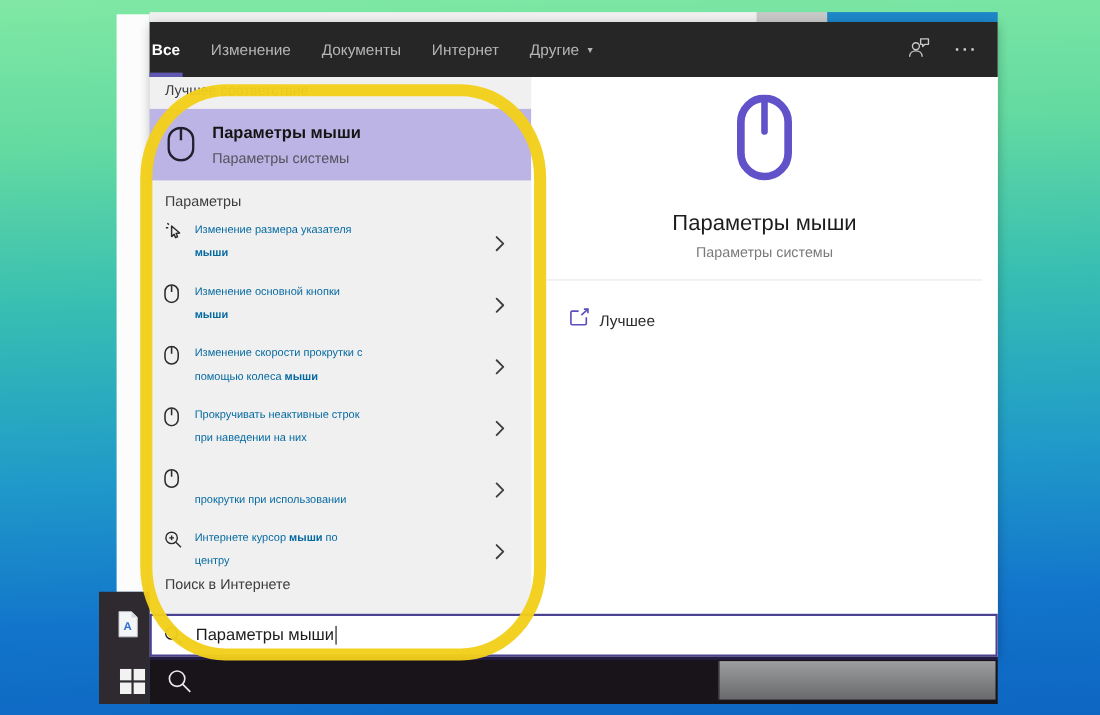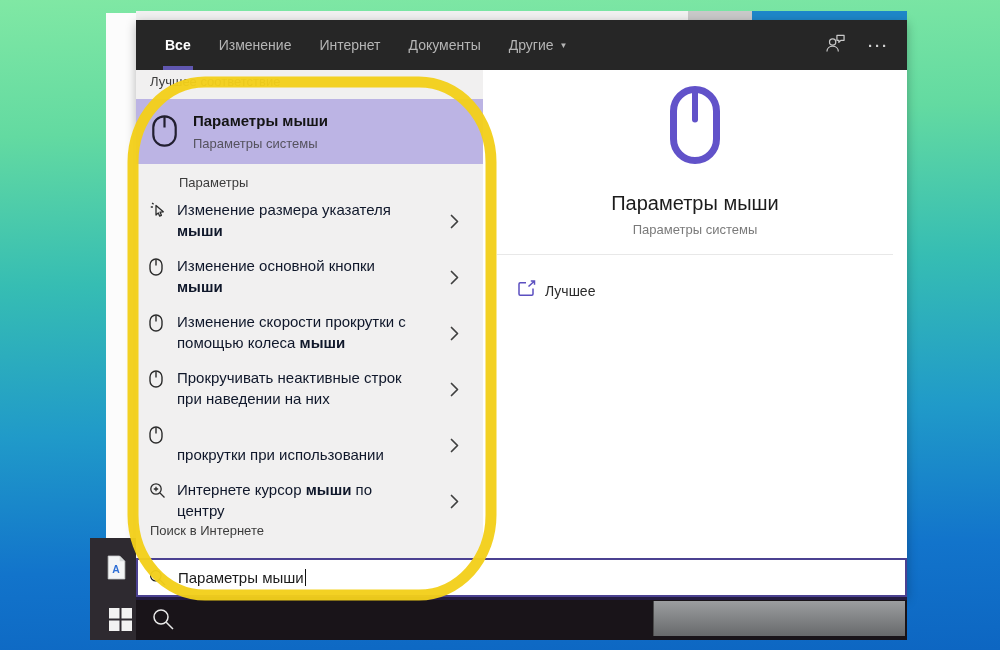--- a/index.html
+++ b/index.html
@@ -11,45 +11,45 @@
 
   
   .back-strip-left { position:absolute; left:106px; top:13px; width:30px; height:525px; background:#fcfcfc; }
   .top-strip-white { position:absolute; left:136px; top:11px; width:552px; height:9px; background:#f1f1f1; }
   .top-strip-gray  { position:absolute; left:688px; top:11px; width:64px; height:9px; background:#c9c9c9; }
   .top-strip-blue  { position:absolute; left:752px; top:11px; width:155px; height:9px; background:#1e87c9; }
 
   
   .search-window { position:absolute; left:136px; top:20px; width:771px; height:577px; background:#f1f0f0; box-shadow:0 3px 10px rgba(0,0,0,.28); }
   .sw-header { position:absolute; left:0; top:0; width:100%; height:50px; background:#262626; display:flex; align-items:stretch; }
-  .tabs { display:flex; padding-left:27px; }
+  .tabs { display:flex; }
   .tab { display:flex; align-items:center; gap:6px; margin-right:24px; padding:0 2px; font-size:14px; color:#b5b5b5; border-bottom:4px solid transparent; padding-top:4px; cursor:default; }
   .tab.active { color:#ffffff; font-weight:bold; border-bottom-color:#6057b0; }
   .tab .caret { font-size:8px; color:#b5b5b5; }
   .header-right { position:absolute; right:18px; top:0; height:50px; display:flex; align-items:center; gap:22px; }
   .ellipsis { color:#d2d2d2; font-size:15px; font-weight:bold; letter-spacing:2px; line-height:1; }
 
   .sw-body { position:absolute; left:0; top:50px; width:771px; height:488px; }
   .left-panel { position:absolute; left:0; top:0; width:347px; height:488px; background:#f1f0f0; }
   .right-panel { position:absolute; left:347px; top:0; width:424px; height:488px; background:#ffffff; }
 
   .section-label { position:absolute; left:14px; font-size:13px; color:#3c3c3c; }
   .best-header { top:4px; }
-  .params-header { top:105px;margin-left:29px; }
+  .params-header { top:105px; }
   .web-header { top:453px; }
 
   .best-row { position:absolute; left:0; top:29px; width:347px; height:65px; background:#bcb4e4; cursor:pointer; }
   .best-row .bicon { position:absolute; left:16px; top:16px; }
   .best-title { position:absolute; left:57px; top:13px; font-size:15px; font-weight:bold; color:#141414; }
   .best-sub { position:absolute; left:57px; top:37px; font-size:13px; color:#55525e; }
 
   .items { position:absolute; left:0; top:128px; width:347px; }
   .item { position:relative; height:56px; cursor:pointer; }
   .item .iicon { position:absolute; left:13px; top:4px; }
-  .item .itxt { position:absolute; left:41px; top:1px; width:268px; font-size:15px; line-height:21px; color:#0f172a; }
+  .item .itxt { position:absolute; left:41px; top:1px; width:268px; font-size:10px; line-height:21px; color:#0369a1; }
   .item .itxt b { font-weight:bold; }
   .item .chev { position:absolute; left:313px; top:15px; }
 
   .searchbar { position:absolute; left:0; top:538px; width:771px; height:39px; background:#ffffff; border:2px solid #4b4191; display:flex; align-items:center; }
   .searchbar .sicon { margin-left:11px; display:flex; }
   .search-text { margin-left:12px; font-size:15px; color:#1b1b1b; }
   .caret-bar { display:inline-block; width:1.5px; height:17px; background:#111; margin-left:1px; vertical-align:-3px; animation:none; }
   .bottom-line { position:absolute; left:136px; top:597px; width:771px; height:3px; background:#241c40; }
 
   
@@ -85,24 +85,24 @@
 
     <div class="sw-header">
       <div class="tabs" id="tabs">
           <div class="tab active">
             <span>Все</span>
           </div>
           <div class="tab">
             <span>Изменение</span>
           </div>
           <div class="tab">
+            <span>Документы</span>
+          </div>
+          <div class="tab">
             <span>Интернет</span>
-          </div>
-          <div class="tab">
-            <span>Документы</span>
           </div>
           <div class="tab">
             <span>Другие</span>
             <span class="caret">▼</span>
           </div>
         </div>
       <div class="header-right">
         <span><svg width="21" height="20" viewBox="0 0 22 21" fill="none" stroke="#c9c9c9" stroke-width="1.3">
               <circle cx="8" cy="9.5" r="3.3"></circle>
               <path d="M2 19.5 c0-3.6 2.9-5.6 6-5.6 s6 2 6 5.6"></path>

